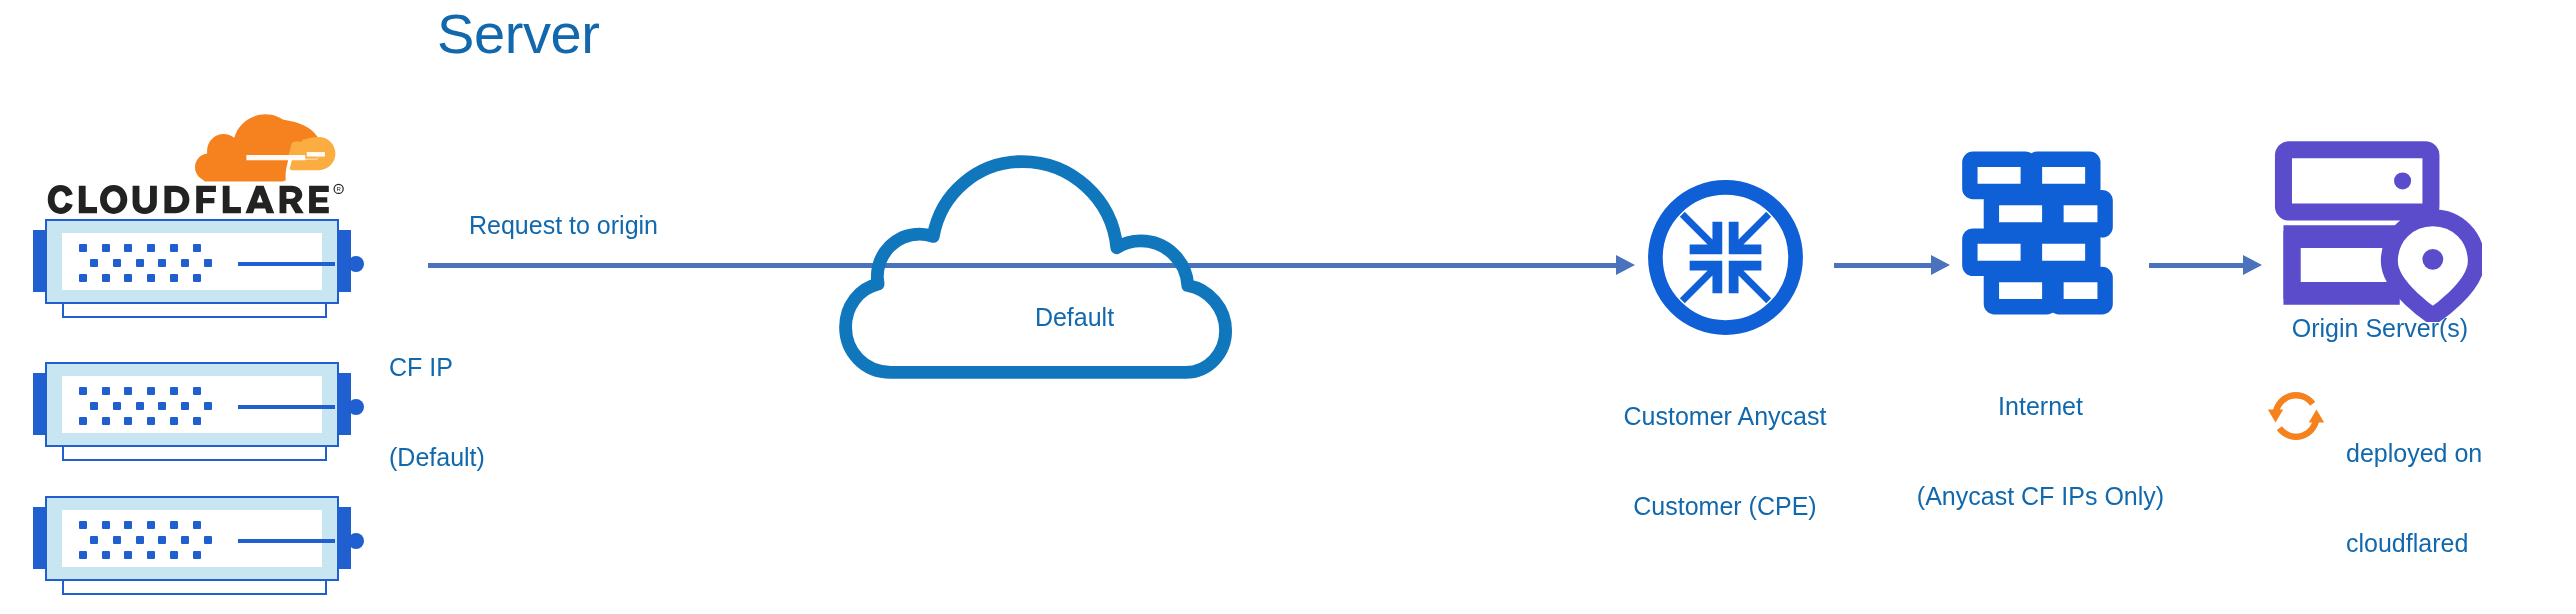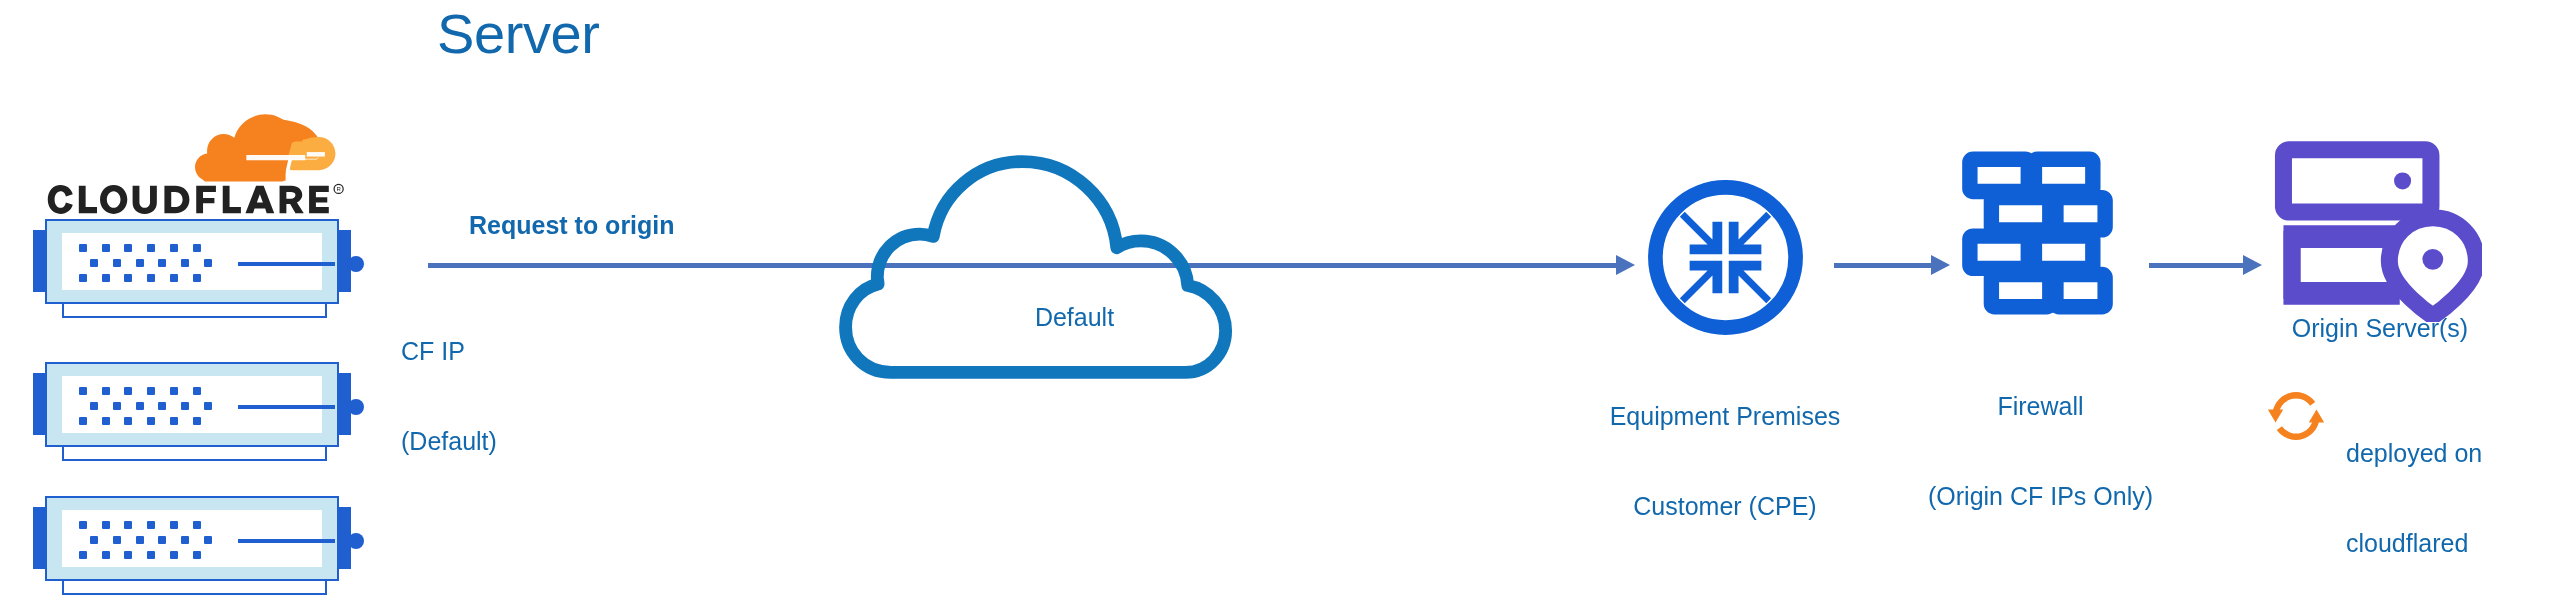--- a/index.html
+++ b/index.html
@@ -306,47 +306,47 @@
             <div class="su-dot" style="left: 68px; top: 30px;"></div>
             <div class="su-dot" style="left: 91px; top: 30px;"></div>
             <div class="su-dot" style="left: 114px; top: 30px;"></div>
           </div>
         <div class="su-line"></div>
         <div class="su-led"></div>
       </div>
     </div>
   </div>
 
-  <div class="abs lbl" id="cfip-label" style="left:389px; top:276px;margin-left:12px;">
+  <div class="abs lbl" id="cfip-label" style="left:389px; top:292px;">
     <div>CF IP</div>
     <div>(Default)</div>
   </div>
 
-  <div class="abs lbl" style="left:469px; top:210px;font-weight:bold;">Request to origin</div>
+  <div class="abs lbl" style="left:469px; top:210px;">Request to origin</div>
   <div class="abs flow-line" style="left:428px; top:263px; width:1188px;"></div>
   <div class="abs flow-head" style="left:1616px; top:255px;"></div>
 
   <svg class="abs" id="internet-cloud" viewBox="0 0 630 360">
     <path d="M72 342 C36 342 12 314 12 282 C12 254 30 231 55 225 C55 222 54 219 54 216 C54 184 79 159 110 159 C116 159 122 160 128 162 C138 105 187 63 246 63 C311 63 365 113 371 177 C380 171 391 168 403 168 C436 168 463 194 465 227 C493 232 515 257 515 287 C515 317 492 342 462 342 Z" fill="none" stroke="#1177bd" stroke-width="17" stroke-linejoin="round" stroke-linecap="round"></path>
   </svg>
   <div class="abs" id="internet-label">Default</div>
 
   <svg class="abs" id="cpe-icon" viewBox="0 0 100 100">
     <circle cx="50" cy="50" r="43" fill="none" stroke="#0f5fd6" stroke-width="9"></circle>
 
     <path d="M25 22 L42 39 L42 28 L48 28 L48 48 L28 48 L28 42 L39 42 L22 25 Z" fill="#0f5fd6"></path>
 
     <path d="M75 22 L58 39 L58 28 L52 28 L52 48 L72 48 L72 42 L61 42 L78 25 Z" fill="#0f5fd6" transform="translate(0,0)"></path>
 
     <path d="M25 78 L42 61 L42 72 L48 72 L48 52 L28 52 L28 58 L39 58 L22 75 Z" fill="#0f5fd6"></path>
 
     <path d="M75 78 L58 61 L58 72 L52 72 L52 52 L72 52 L72 58 L61 58 L78 75 Z" fill="#0f5fd6"></path>
   </svg>
   <div class="abs lbl center" id="cpe-label">
-    <div>Equipment Premises</div>
+    <div>Customer Anycast</div>
     <div>Customer (CPE)</div>
   </div>
 
   <div class="abs flow-line" style="left:1834px; top:263px; width:97px;"></div>
   <div class="abs flow-head" style="left:1931px; top:255px;"></div>
 
   <svg class="abs" id="fw-icon" viewBox="0 0 100 108">
     <g fill="none" stroke="#0f5fd6" stroke-width="10" stroke-linejoin="round">
 
       <rect x="6" y="6" width="38" height="21" rx="2"></rect>
@@ -356,22 +356,22 @@
       <rect x="62" y="31" width="32" height="21" rx="2"></rect>
 
       <rect x="6" y="56" width="38" height="21" rx="2"></rect>
       <rect x="48" y="56" width="38" height="21" rx="2"></rect>
 
       <rect x="20" y="81" width="38" height="21" rx="2"></rect>
       <rect x="62" y="81" width="32" height="21" rx="2"></rect>
     </g>
   </svg>
   <div class="abs lbl center" id="fw-label">
-    <div>Firewall</div>
-    <div>(Origin CF IPs Only)</div>
+    <div>Internet</div>
+    <div>(Anycast CF IPs Only)</div>
   </div>
 
   <div class="abs flow-line" style="left:2149px; top:263px; width:94px;"></div>
   <div class="abs flow-head" style="left:2243px; top:255px;"></div>
 
   <svg class="abs" id="origin-icon" viewBox="0 0 110 96">
 
     <rect x="5" y="5" width="78" height="33" rx="3" fill="none" stroke="#5b4ccc" stroke-width="9"></rect>
     <circle cx="68" cy="21.5" r="4.5" fill="#5b4ccc"></circle>
 

